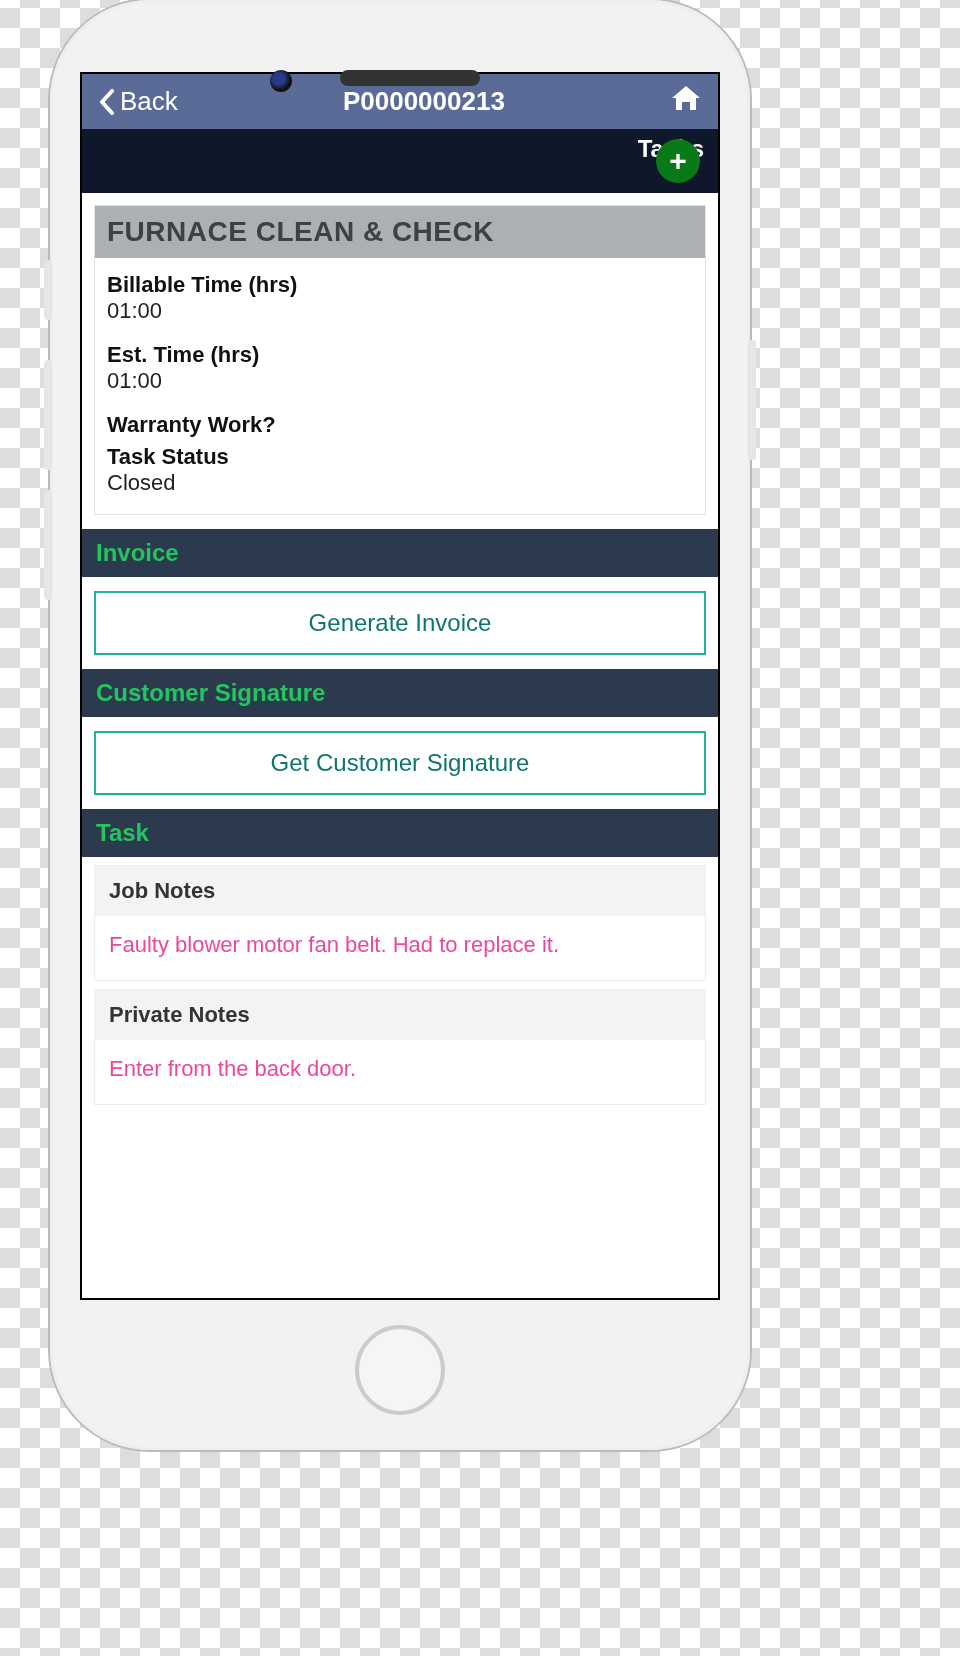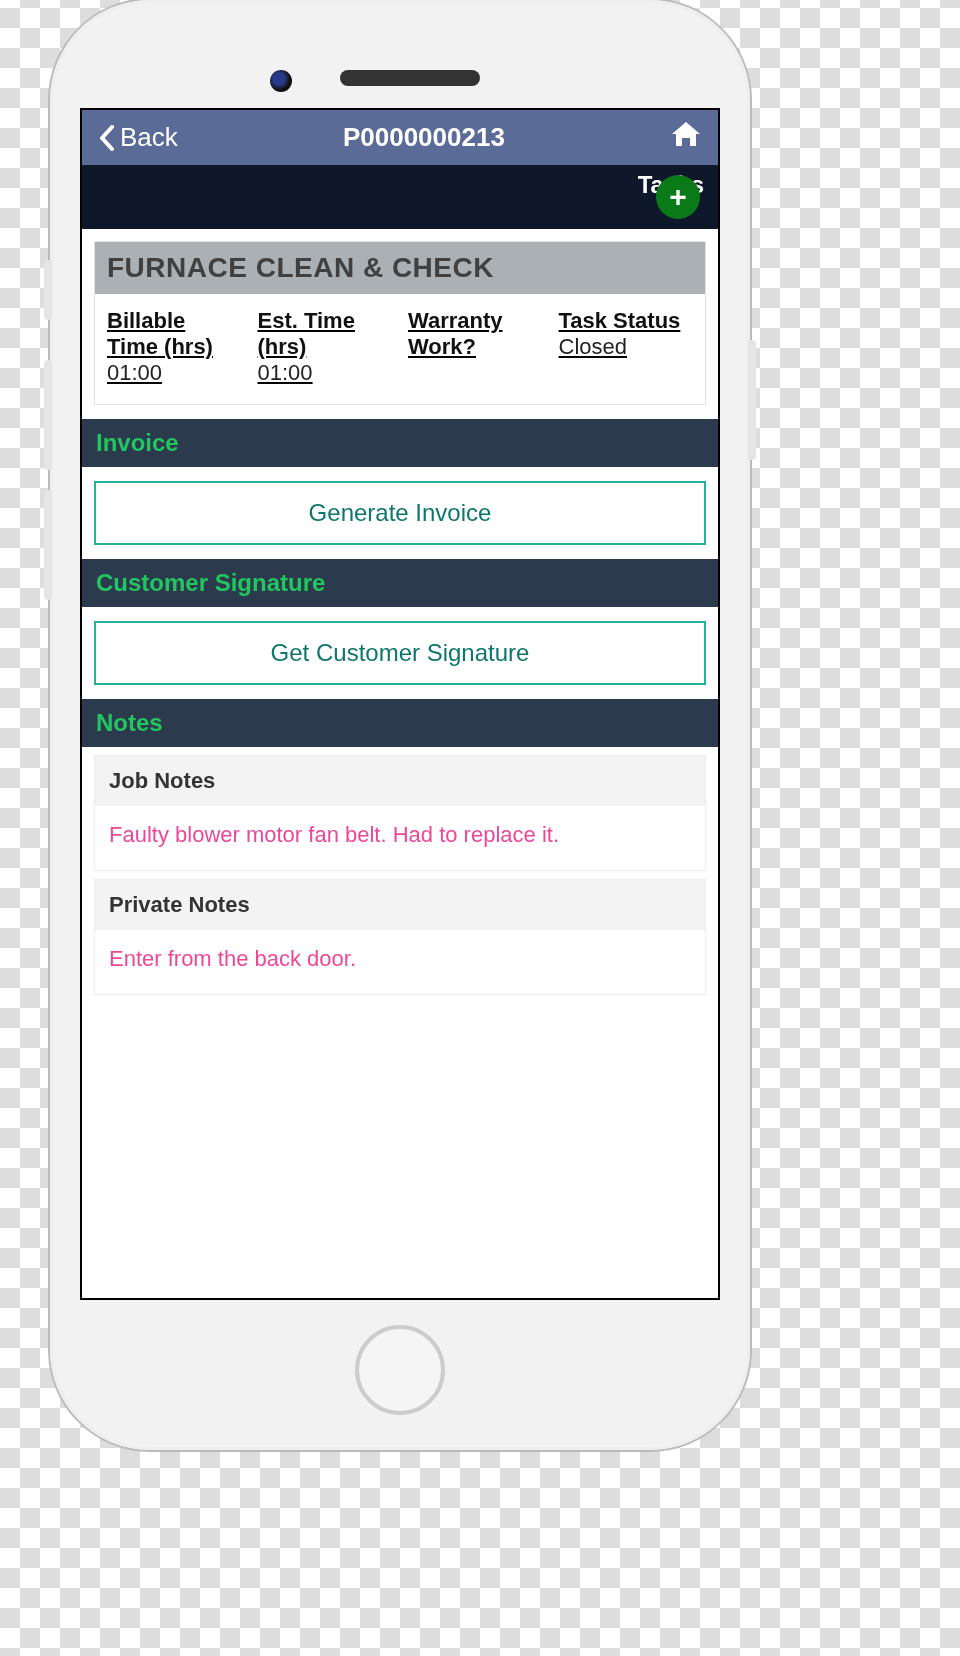--- a/index.html
+++ b/index.html
@@ -12,21 +12,21 @@
   }
   .phone-frame {
     position: absolute;
     left: 50px;
     top: 0;
     width: 700px;
     height: 1450px;
     background: #f2f2f2;
     border-radius: 100px;
     box-shadow: 0 0 0 2px #bbb, inset 0 0 0 3px #eee;
-    padding: 108px 30px 150px 30px;
+    padding: 72px 30px 150px 30px;
   }
   .camera {
     position: absolute;
     top: 70px; left: 50%;
     transform: translateX(-130px);
     width: 22px; height: 22px;
     background: radial-gradient(circle at 40% 40%, #2a3a8a 30%, #111 60%);
     border-radius: 50%;
   }
   .speaker {
@@ -106,24 +106,23 @@
   .task-title {
     background: #aab0b4;
     color: #404040;
     font-weight: 700;
     font-size: 28px;
     padding: 10px 12px;
     letter-spacing: 0.5px;
   }
   .task-grid {
     display: grid;
-    grid-template-columns: 1fr 1fr 1fr 1fr;
+    grid-template-columns: 1fr;
     padding: 14px 12px 6px 12px;
     gap: 6px 16px;
-    text-decoration: underline;
   }
   .lbl { font-weight: 700; font-size: 22px; color: #111; }
   .val { font-size: 22px; color: #222; margin-bottom: 12px; }
   .task-actions {
     border-top: 1px solid #e5e5e5;
     display: flex;
     justify-content: space-around;
     padding: 12px 0;
     font-size: 22px;
     font-weight: 600;
@@ -227,21 +226,21 @@
     </div>
 
     <div style="height:14px"></div>
 
     <div class="section-bar">Invoice</div>
     <div class="outline-btn">Generate Invoice</div>
 
     <div class="section-bar">Customer Signature</div>
     <div class="outline-btn">Get Customer Signature</div>
 
-    <div class="section-bar">Notes</div>
+    <div class="section-bar">Task</div>
 
     <div class="note-card">
       <div class="note-head">Job Notes</div>
       <div class="note-body">Faulty blower motor fan belt. Had to replace it.</div>
     </div>
 
     <div class="note-card">
       <div class="note-head">Private Notes</div>
       <div class="note-body">Enter from the back door.</div>
     </div>

